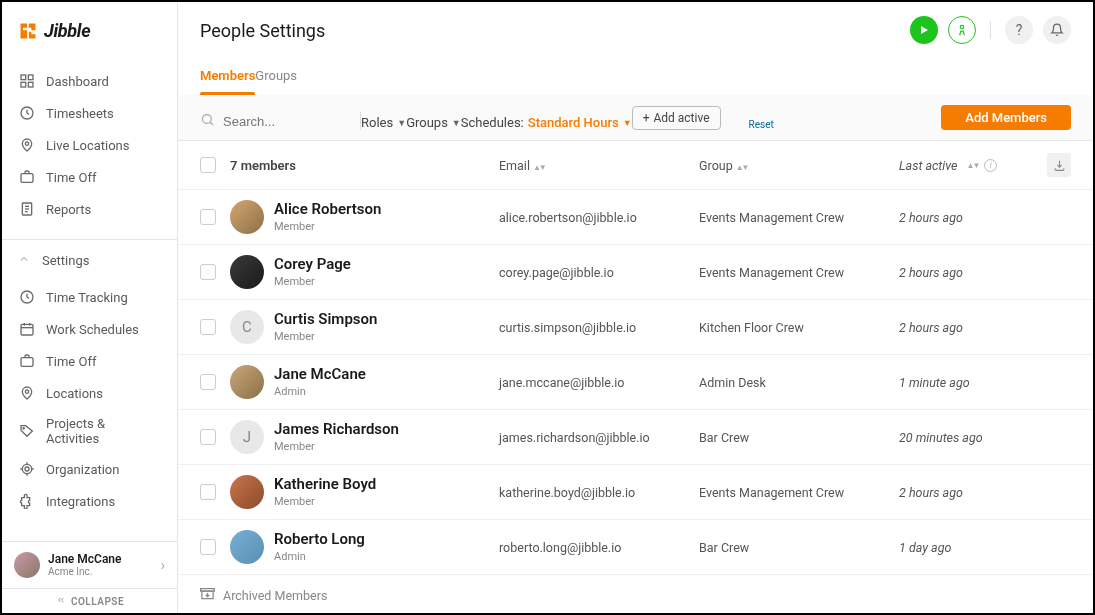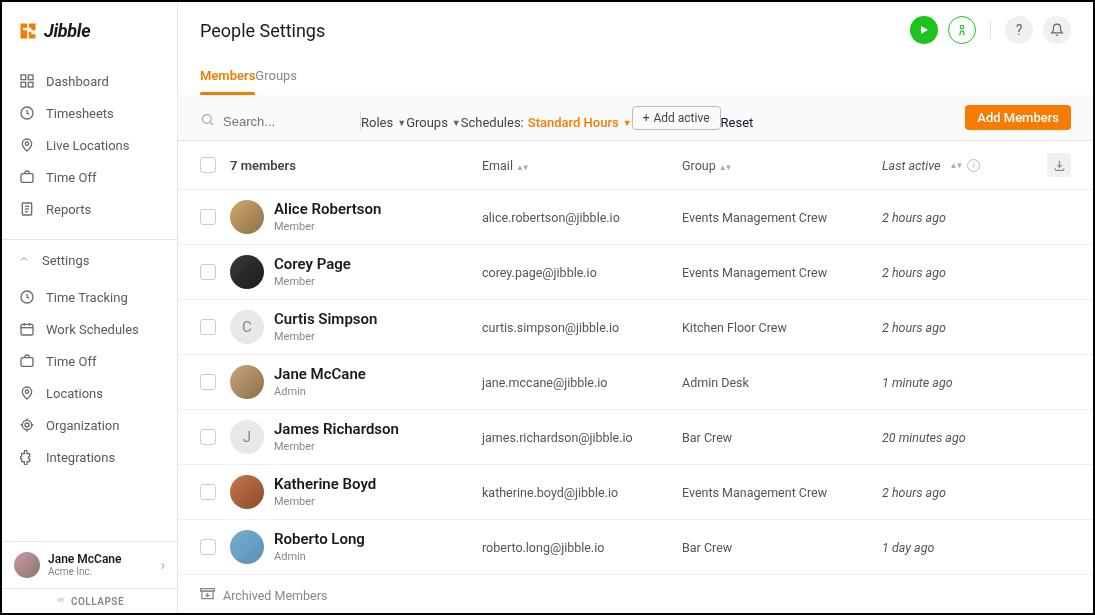--- a/index.html
+++ b/index.html
@@ -40,28 +40,28 @@
 .tab.active::after { content: ''; position: absolute; left: 0; right: 0; bottom: 0; height: 3px; background: #f57c00; border-radius: 2px 2px 0 0; }
 .filters { display: flex; align-items: flex-end; padding: 10px 22px; background: #fafafa; border-bottom: 1px solid #e5e5e5; }
 .search-wrap { display: flex; align-items: center; gap: 8px; flex: 0 0 160px; }
 .search-wrap input { border: none; background: transparent; outline: none; font-size: 13px; color: #555; width: 100%; }
 .search-icon { color: #aaa; }
 .fvdivider { width: 1px; height: 18px; background: #ddd; }
 .filter-chip { color: #444; font-size: 13px; cursor: pointer; display: flex; align-items: center; gap: 4px; }
 .filter-chip .caret { font-size: 9px; color: #666; }
 .filter-highlight { color: #f57c00; font-weight: 500; }
 .add-filter { border: 1px solid #bbb; border-radius: 4px; padding: 4px 10px; font-size: 12px; cursor: pointer; color: #444; display: flex; align-items: center; gap: 4px; }
-.reset { color: #0f172a; font-size: 13px; cursor: pointer; }
-.add-members { margin-left: auto; background: #f57c00; color: #fff; padding: 5px 12px; border-radius: 4px; font-size: 13px; font-weight: 500; cursor: pointer; }
+.reset { color: #0369a1; font-size: 10px; cursor: pointer; margin-left: 28px; }
+.add-members { margin-left: auto; background: #f57c00; color: #fff; padding: 5px 24px; border-radius: 4px; font-size: 13px; font-weight: 500; cursor: pointer; }
 .table { flex: 1; overflow-y: auto; background: #fff; }
 .thead { display: flex; align-items: center; padding: 12px 22px; color: #444; font-size: 12.5px; border-bottom: 1px solid #eee; background: #fff; }
 .trow { display: flex; align-items: center; padding: 10px 22px; border-bottom: 1px solid #f0f0f0; }
 .col-check { width: 30px; flex-shrink: 0; }
 .col-name { flex: 0 0 252px; display: flex; align-items: center; gap: 10px; }
-.col-email { flex: 0 0 200px; color: #555; font-size: 12.5px; }
+.col-email { flex: 0 0 200px; color: #555; font-size: 12.5px; margin-left: 17px; }
 .col-group { flex: 0 0 200px; color: #555; font-size: 12.5px; }
 .col-last { flex: 1; color: #555; font-size: 12.5px; display: flex; align-items: center; gap: 6px; font-style: italic; }
 .col-export { flex: 0 0 30px; display: flex; justify-content: flex-end; }
 .checkbox { width: 16px; height: 16px; border: 1.5px solid #ccc; border-radius: 3px; cursor: pointer; }
 .sort-icon { font-size: 8px; color: #aaa; margin-left: 3px; letter-spacing: -2px; }
 .info-icon { width: 13px; height: 13px; border: 1px solid #bbb; border-radius: 50%; display: inline-flex; align-items: center; justify-content: center; font-size: 9px; color: #bbb; }
 .avatar { width: 34px; height: 34px; border-radius: 50%; flex-shrink: 0; display: flex; align-items: center; justify-content: center; font-size: 15px; color: #888; }
 .av-alice { background: linear-gradient(135deg, #d4a870, #8b6f47); }
 .av-corey { background: linear-gradient(135deg, #3a3a3a, #1a1a1a); }
 .av-curtis { background: #e8e8e8; }
@@ -185,20 +185,29 @@
               <svg width="16" height="16" viewBox="0 0 24 24" fill="none" stroke-width="2">
                 <path d="M12 21s-7-6-7-11a7 7 0 0 1 14 0c0 5-7 11-7 11z"></path>
                 <circle cx="12" cy="10" r="2.5"></circle>
               </svg>
             </span>
             <span>Locations</span>
           </div>
           <div class="nav-item">
             <span class="icon">
               <svg width="16" height="16" viewBox="0 0 24 24" fill="none" stroke-width="2">
+                <path d="M20 12l-8 8-9-9V4h7l10 8z"></path>
+                <circle cx="7" cy="8" r="1"></circle>
+              </svg>
+            </span>
+            <span>Projects &amp; Activities</span>
+          </div>
+          <div class="nav-item">
+            <span class="icon">
+              <svg width="16" height="16" viewBox="0 0 24 24" fill="none" stroke-width="2">
                 <circle cx="12" cy="12" r="3"></circle>
                 <path d="M19 12a7 7 0 0 1-7 7 7 7 0 0 1-7-7 7 7 0 0 1 7-7 7 7 0 0 1 7 7z"></path>
                 <path d="M12 2v3M12 19v3M2 12h3M19 12h3"></path>
               </svg>
             </span>
             <span>Organization</span>
           </div>
           <div class="nav-item">
             <span class="icon">
               <svg width="16" height="16" viewBox="0 0 24 24" fill="none" stroke-width="2">

